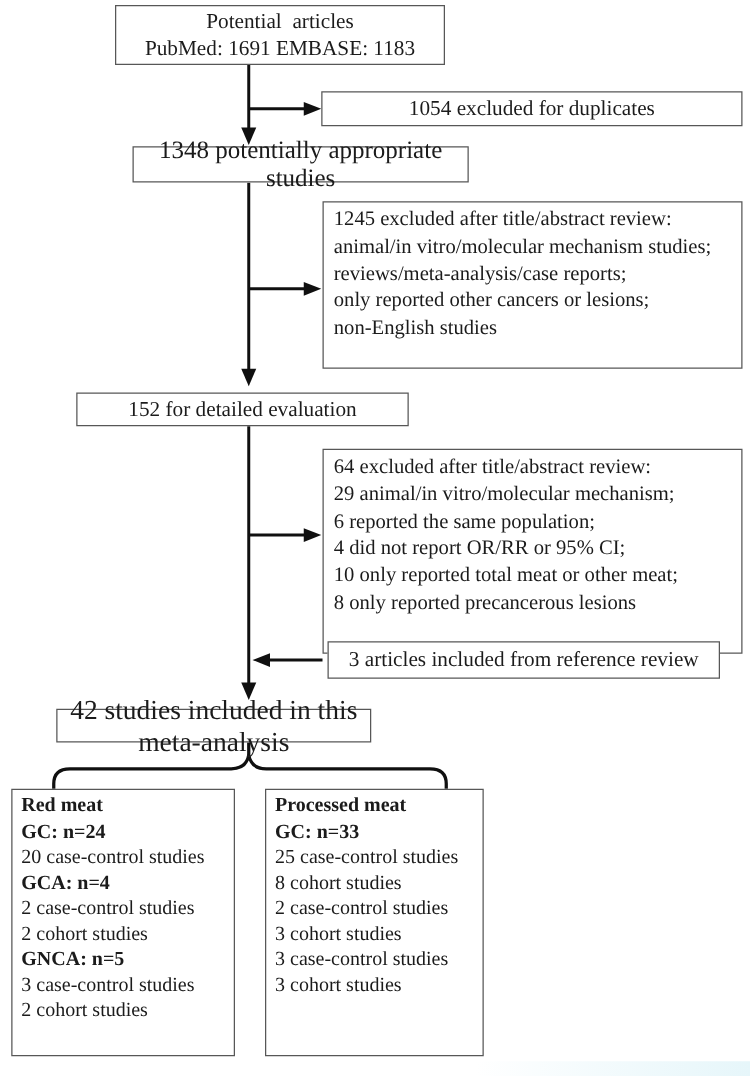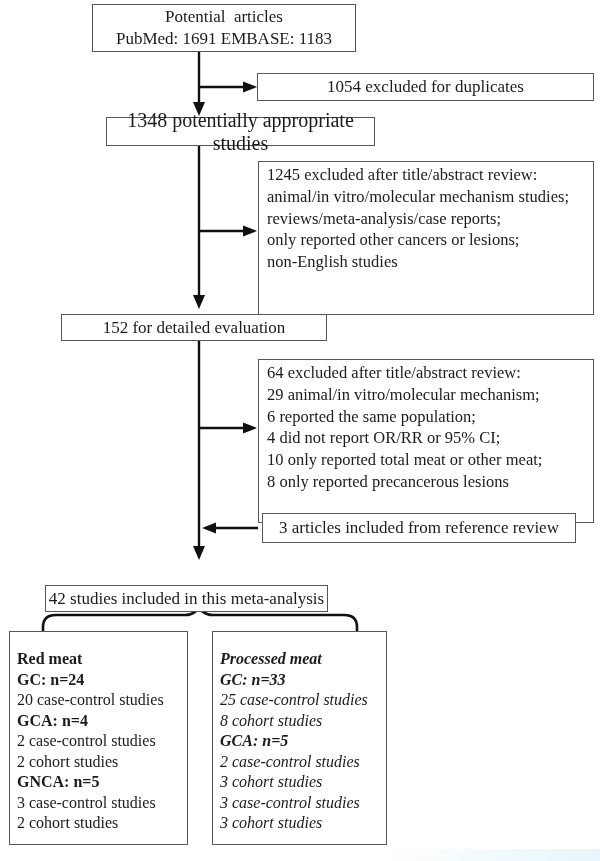--- a/index.html
+++ b/index.html
@@ -15,33 +15,33 @@
   }
   .box{
     position:absolute;background:#ffffff;border:1.5px solid var(--border);
     box-sizing:border-box;
   }
   .center{display:flex;align-items:center;justify-content:center;text-align:center;}
   .prewrap{white-space:pre-wrap;}
   .lines{padding:2px 8px;}
   .lines .line{line-height:21.8px;font-size:16.5px;white-space:nowrap;}
   .meat .line{line-height:20.5px;font-size:16px;white-space:nowrap;}
-  .meat{padding:17px 7px;}
+  .meat{padding:3px 7px;}
   .line.bold{font-weight:bold;}
   
   #box-potential{left:66px;top:4px;width:264px;height:48px;font-size:17px;line-height:22px;margin-left:26px;}
   #box-duplicates{left:257px;top:73px;width:337px;height:28px;font-size:17px;}
   #box-appropriate{left:62px;top:117px;width:269px;height:29px;font-size:20px;margin-left:44px;}
-  #box-exc1{left:258px;top:161px;width:336px;height:154px;}
+  #box-exc1{left:258px;top:161px;width:336px;height:134px;}
   #box-detailed{left:61px;top:314px;width:266px;height:27px;font-size:17px;}
   #box-exc2{left:258px;top:359px;width:336px;height:164px;}
   #box-reference{left:262px;top:513px;width:314px;height:30px;font-size:17px;}
-  #box-included{left:45px;top:585px;width:283px;height:27px;font-size:17px;}
+  #box-included{left:45px;top:567px;width:252px;height:27px;font-size:22px;}
   #box-redmeat{left:9px;top:631px;width:179px;height:214px;}
-  #box-procmeat{left:212px;top:631px;width:175px;height:214px;font-style:italic;}
+  #box-procmeat{left:212px;top:631px;width:175px;height:214px;}
   #connectors{position:absolute;left:0;top:0;width:600px;height:861px;pointer-events:none;}
   #scan-artifact{
     position:absolute;left:380px;top:849px;width:220px;height:12px;
     background:linear-gradient(to right, rgba(230,246,250,0), var(--artifact));
   }
 </style>
 </head>
 <body>
 
 <div id="figure">
@@ -131,21 +131,20 @@
       <div class="line bold">GNCA: n=5</div>
       <div class="line">3 case-control studies</div>
       <div class="line">2 cohort studies</div>
     </div>
 
   <div class="box meat" id="box-procmeat">
       <div class="line bold">Processed meat</div>
       <div class="line bold">GC: n=33</div>
       <div class="line">25 case-control studies</div>
       <div class="line">8 cohort studies</div>
-      <div class="line bold">GCA: n=5</div>
       <div class="line">2 case-control studies</div>
       <div class="line">3 cohort studies</div>
       <div class="line">3 case-control studies</div>
       <div class="line">3 cohort studies</div>
     </div>
 
   <div id="scan-artifact"></div>
 </div>
 
 </body></html>

